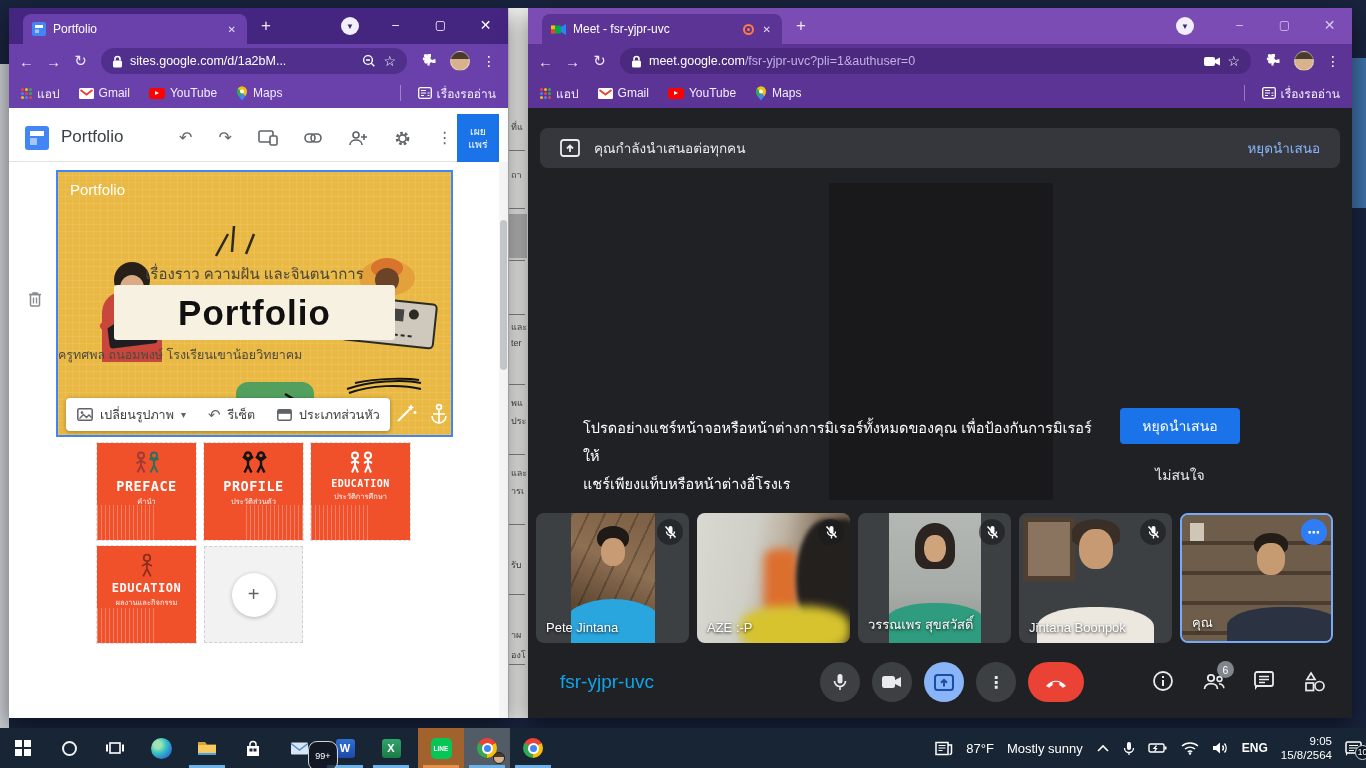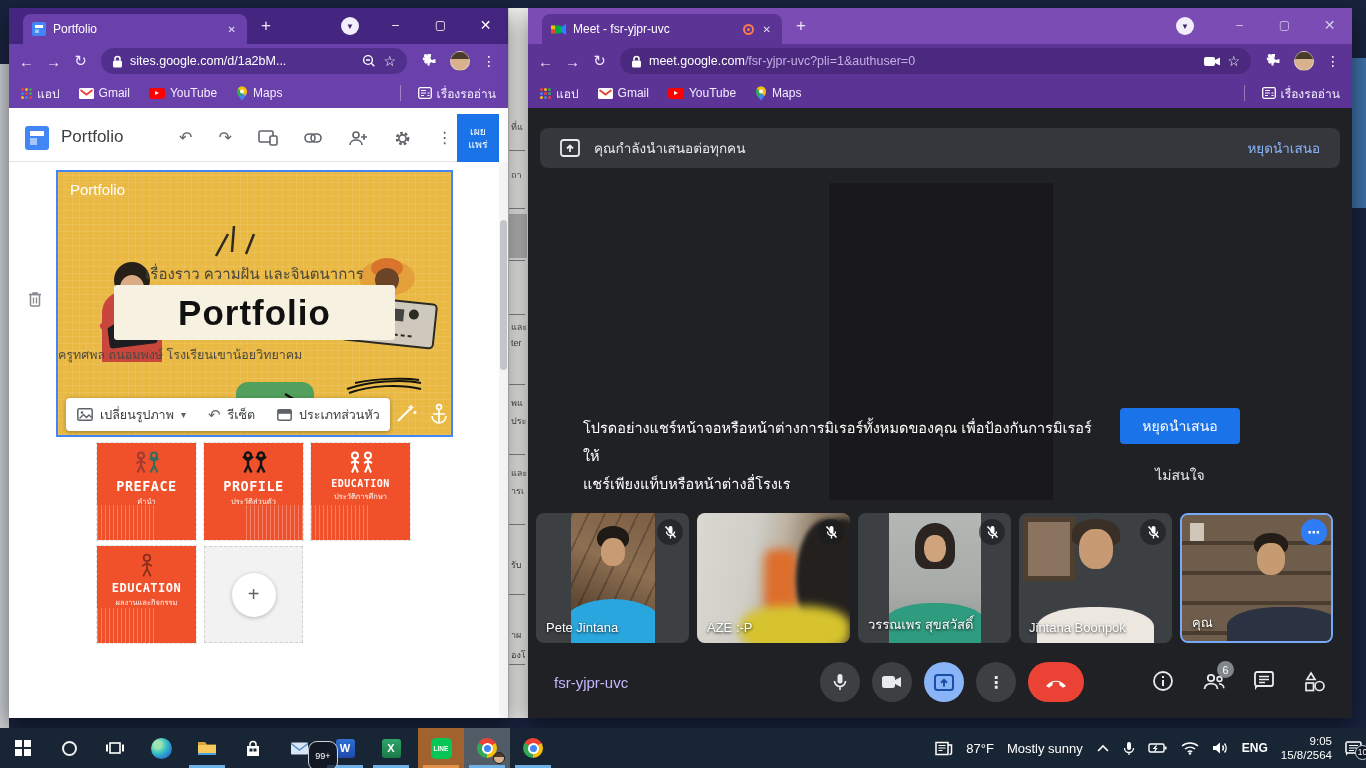--- a/index.html
+++ b/index.html
@@ -116,21 +116,21 @@
 .v4 .frame{left:4px;top:4px;width:52px;height:64px;background:#8a7460;border:5px solid #4e3f31}
 .v4 .hair{left:50%;top:6px;margin-left:-24px;width:48px;height:26px;background:#3a2f26;border-radius:50% 50% 20% 20%}
 .v4 .face{left:50%;top:16px;margin-left:-17px;width:34px;height:40px;background:#c89a73;border-radius:45%}
 .v4 .shirt{left:18px;right:18px;bottom:-8px;height:44px;background:#ece7df;border-radius:45% 45% 0 0}
 .v5{width:100%;background:repeating-linear-gradient(180deg,#6e5d4b 0 26px,#4a3c2e 26px 30px)}
 .v5 .frame{left:8px;top:8px;width:14px;height:18px;background:#cfc6b8;box-shadow:26px 2px 0 #b9a794,52px -2px 0 #d8cfc2,78px 3px 0 #c4b8a6,104px -1px 0 #cfc6b8,14px 34px 0 #b0a28e,56px 32px 0 #c8bca9,96px 30px 0 #baa档c}
 .v5 .hair{left:60%;top:18px;margin-left:-17px;width:34px;height:22px;background:#241d17;border-radius:50% 50% 40% 40%}
 .v5 .face{left:60%;top:28px;margin-left:-14px;width:28px;height:32px;background:#c79b72;border-radius:45%}
 .v5 .shirt{left:30%;right:-10px;bottom:-8px;height:42px;background:#2b3242;border-radius:45% 45% 0 0}
 .bbar{position:absolute;left:0;right:0;top:545px;height:58px;display:flex;align-items:center}
-.mcode{position:absolute;left:26px;color:#c4b5fd;font-size:15px}
+.mcode{position:absolute;left:32px;color:#0ea5e9;font-size:19px}
 .ctrls{position:absolute;left:292px;top:9px;display:flex;gap:12px;align-items:center}
 .cbtn{width:40px;height:40px;border-radius:50%;background:#3c4043;display:flex;align-items:center;justify-content:center;color:#e8eaed}
 .cbtn.present{background:#8ab4f8}
 .cbtn.end{width:56px;border-radius:20px;background:#ea4335}
 .rctrls{position:absolute;right:26px;top:17px;display:flex;gap:28px;align-items:center;color:#e8eaed}
 .rctrls>span{position:relative}
 .badge6{position:absolute;top:-10px;right:-8px;width:17px;height:17px;border-radius:50%;background:#80868b;color:#fff;font-size:10.5px;display:flex;align-items:center;justify-content:center}
 
 #sliver{position:absolute;left:508px;top:8px;width:20px;height:710px;background:#f3f3f1;border-left:1px solid #d8d8d6;z-index:2;overflow:hidden}
 #sliver .ln{position:absolute;left:0;width:16px;height:1px;background:#8a8a8a}

